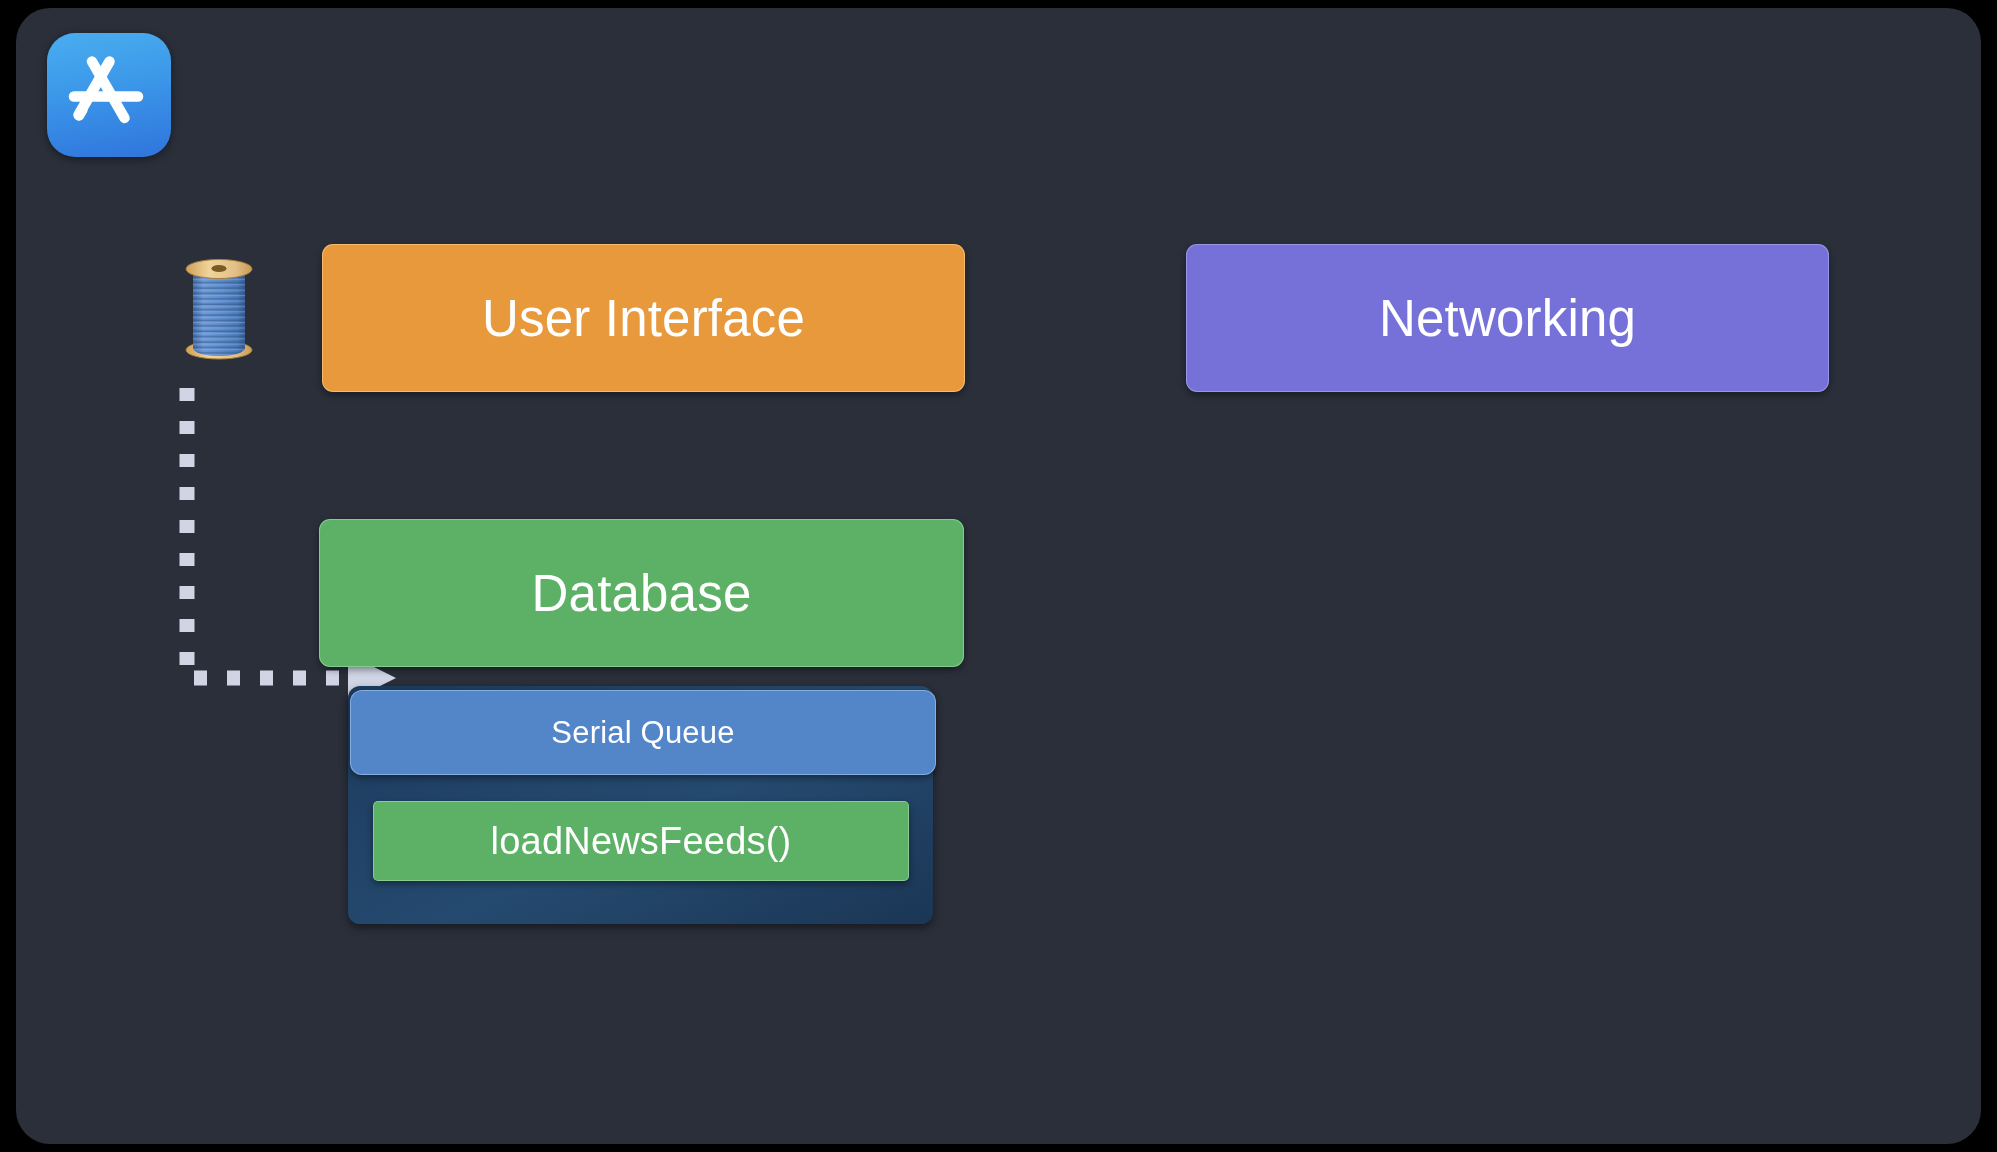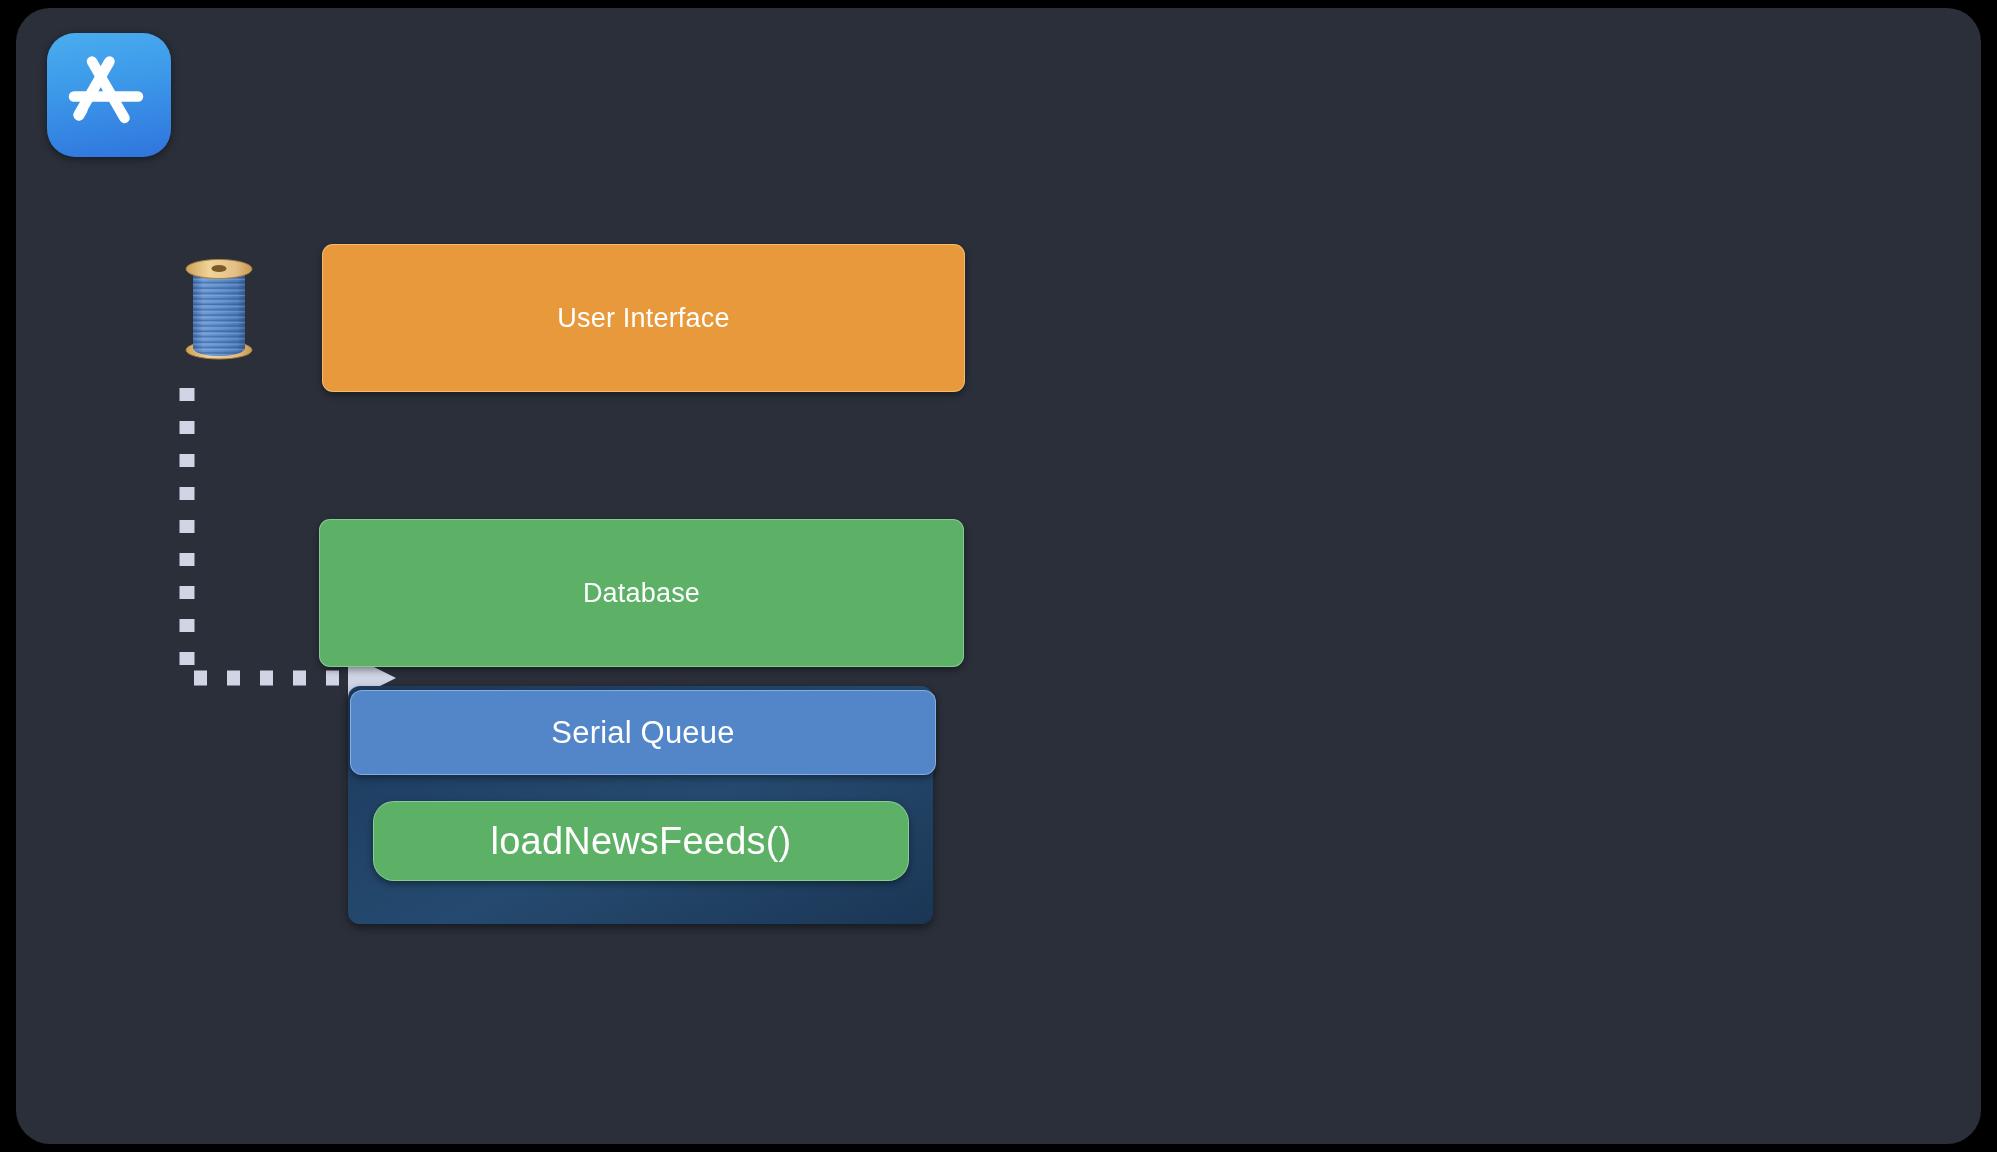--- a/index.html
+++ b/index.html
@@ -50,21 +50,21 @@
   #spool svg { display:block; width:100%; height:100%; }
 
   
   .block {
     position: absolute;
     display: flex;
     align-items: center;
     justify-content: center;
     border-radius: 11px;
     color: #ffffff;
-    font-size: 27px;
+    font-size: 51px;
     font-weight: 400;
     letter-spacing: 0.2px;
     box-shadow: 0 3px 7px rgba(0,0,0,0.40);
     box-sizing: border-box;
     white-space: nowrap;
   }
 
   #block-ui {
     left: 306px;  top: 236px;
     width: 643px; height: 148px;
@@ -103,21 +103,21 @@
     border: 1px solid rgba(170,201,240,0.60);
     border-radius: 12px;
     font-size: 31px;
   }
 
   #block-task {
     left: 357px;  top: 793px;
     width: 536px; height: 80px;
     background: #5cb167;
     border: 1px solid rgba(168,224,176,0.60);
-    border-radius: 21px;
+    border-radius: 5px;
     font-size: 38px;
   }
 
   
   #connector {
     position: absolute;
     left: 150px;
     top: 380px;
     width: 260px;
     height: 480px;
@@ -178,20 +178,23 @@
     <svg viewBox="0 0 260 480" xmlns="http://www.w3.org/2000/svg" aria-hidden="true">
       <path d="M21 0 L21 290 L188 290" fill="none" stroke="#d0d5e5" stroke-width="15" stroke-dasharray="13 20" stroke-linecap="butt"></path>
       <path d="M182 266 L230 290 L182 314 Z" fill="#d0d5e5"></path>
     </svg>
   </div>
 
   <div class="block" id="block-ui">
     <span>User Interface</span>
   </div>
 
+  <div class="block" id="block-net">
+    <span>Networking</span>
+  </div>
 
   <div class="block" id="block-db">
     <span>Database</span>
   </div>
 
   <div id="queue-container"></div>
 
   <div class="block" id="block-queue">
     <span>Serial Queue</span>
   </div>

